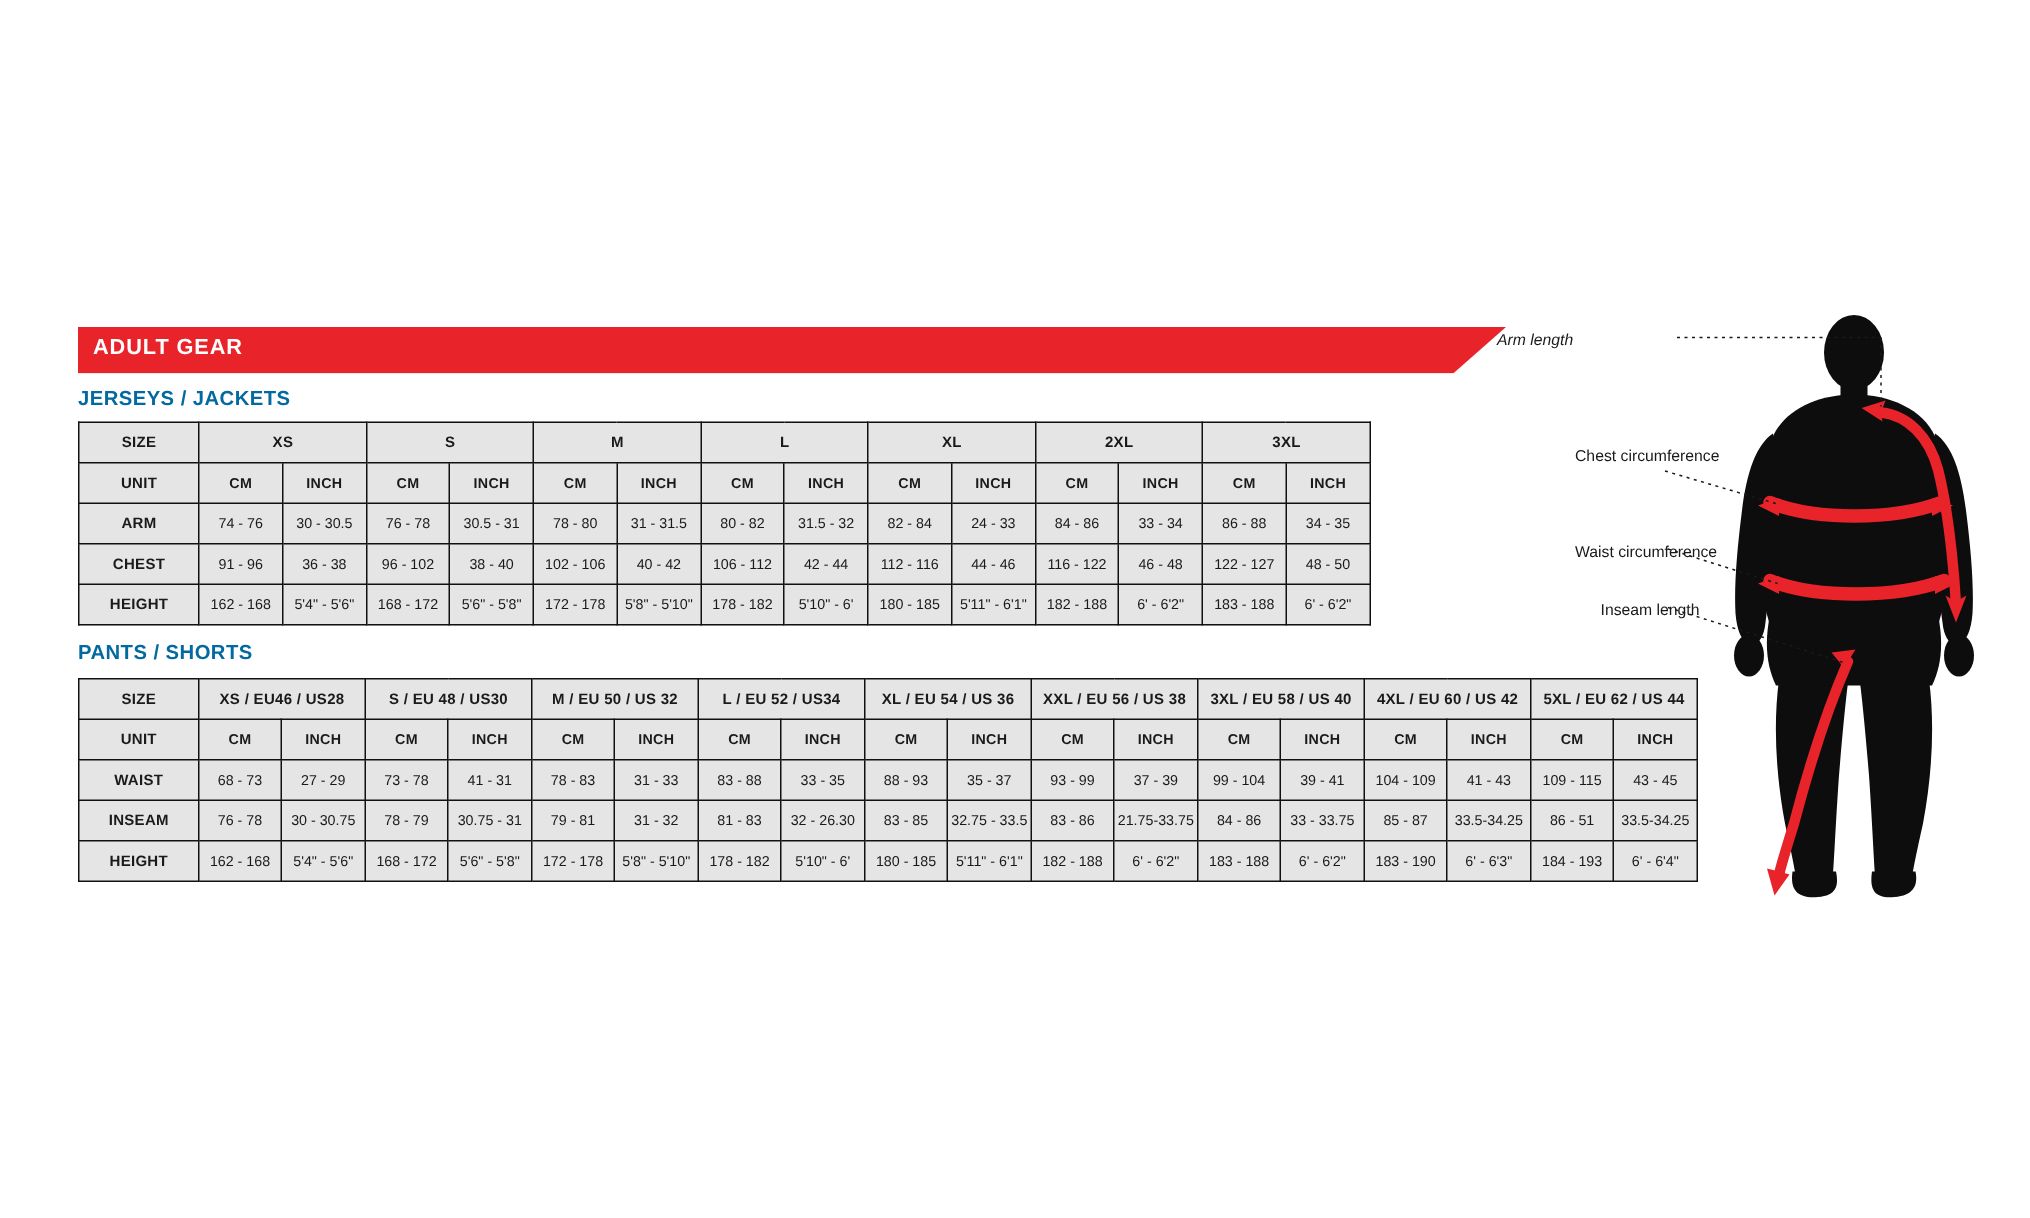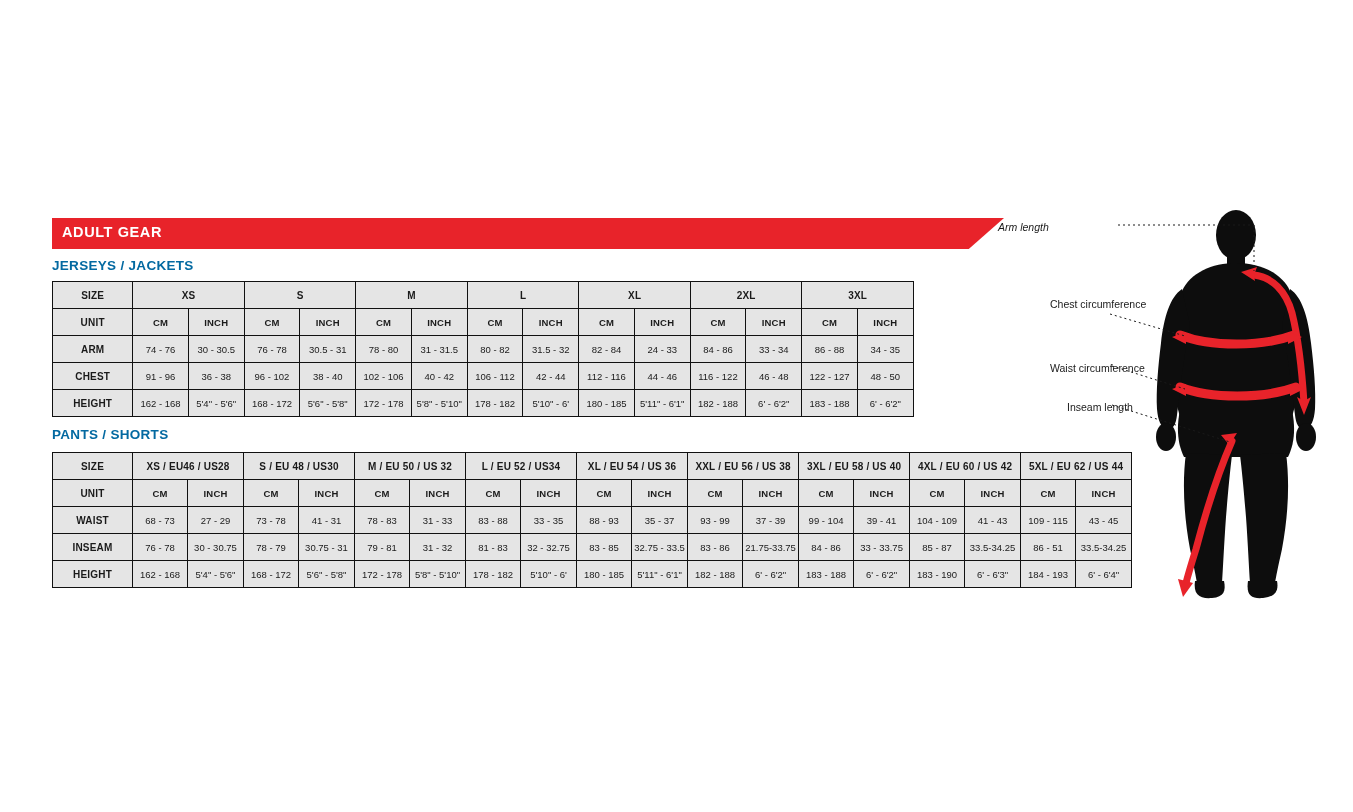--- a/index.html
+++ b/index.html
@@ -306,21 +306,21 @@
       </tr>
       <tr>
         <td class="rowlabel">INSEAM</td>
         <td>76 - 78</td>
         <td>30 - 30.75</td>
         <td>78 - 79</td>
         <td>30.75 - 31</td>
         <td>79 - 81</td>
         <td>31 - 32</td>
         <td>81 - 83</td>
-        <td>32 - 32.75</td>
+        <td>32 - 26.30</td>
         <td>83 - 85</td>
         <td>32.75 - 33.5</td>
         <td>83 - 86</td>
         <td>21.75-33.75</td>
         <td>84 - 86</td>
         <td>33 - 33.75</td>
         <td>85 - 87</td>
         <td>33.5-34.25</td>
         <td>86 - 51</td>
         <td>33.5-34.25</td>

